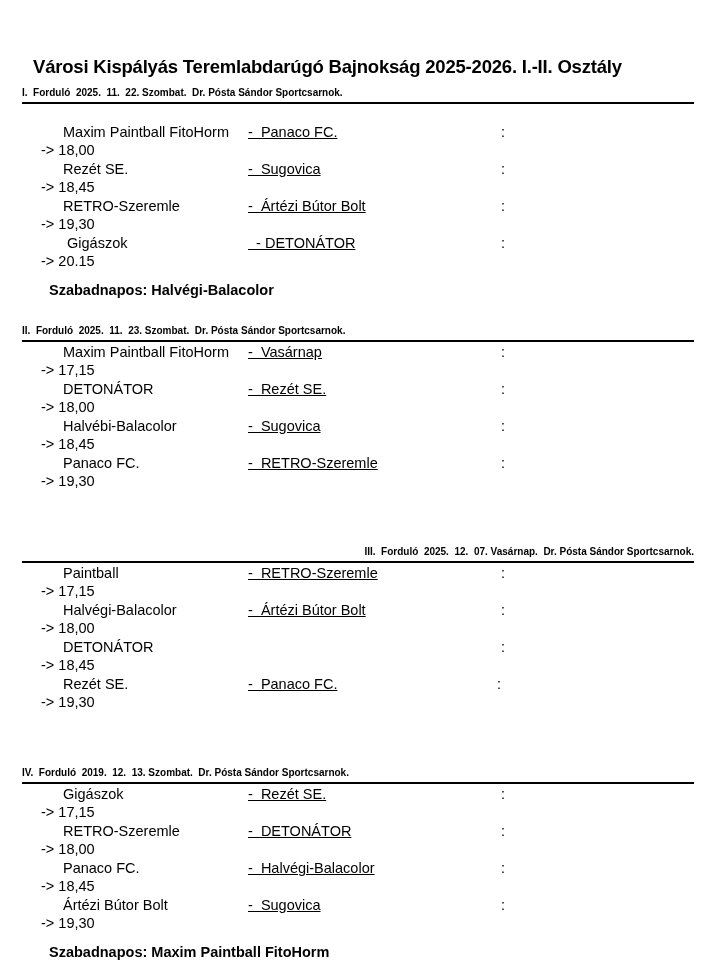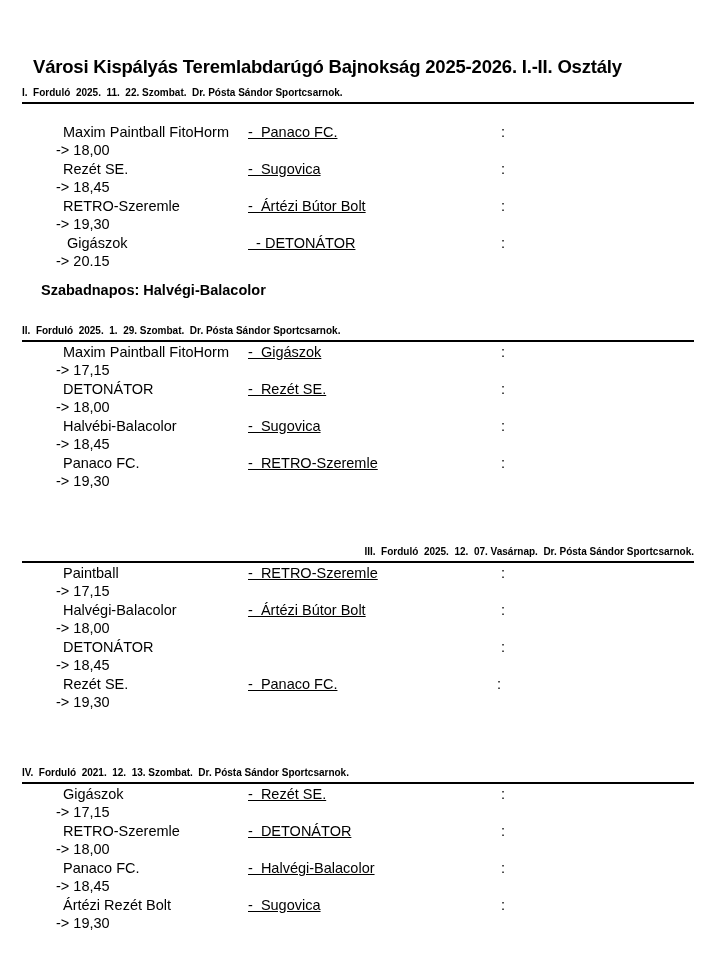--- a/index.html
+++ b/index.html
@@ -4,22 +4,22 @@
 <style>
   html, body { margin:0; padding:0; background:#ffffff; }
   body { width:728px; height:977px; position:relative; overflow:hidden; font-family:"Liberation Sans", sans-serif; color:#000; }
   .title { position:absolute; left:33px; top:22px; font-size:18.5px; font-weight:bold; letter-spacing:-0.2px; white-space:nowrap;margin-top:34px; }
   .round { position:absolute; left:22px; width:672px; }
   .round-head { font-size:10px; font-weight:bold; white-space:pre; border-bottom:2px solid #000; line-height:16px; height:17px; }
   .match { position:relative; height:37px; font-size:14.5px; }
   .home { position:absolute; left:27px; top:2px; white-space:pre;margin-left:14px; }
   .sep { position:absolute; left:226px; top:2px; white-space:pre;text-decoration:underline; }
   .colon { position:absolute; left:479px; top:2px; }
-  .time { position:absolute; left:34px; top:20px; white-space:pre; }
-  .free { font-size:14.5px; font-weight:bold; margin-left:19px; }
+  .time { position:absolute; left:19px; top:20px; white-space:pre; }
+  .free { font-size:14.5px; font-weight:bold; margin-left:27px; }
 </style>
 </head>
 <body>
 
 <div class="title">Városi Kispályás Teremlabdarúgó Bajnokság 2025-2026. I.-II. Osztály</div>
 
 <div class="round" style="top:85px;">
   <div class="round-head">I.  Forduló  2025.  11.  22. Szombat.  Dr. Pósta Sándor Sportcsarnok.</div>
   <div style="height:18px"></div>
   <div class="match">
@@ -44,24 +44,24 @@
       <span class="home"> Gigászok</span>
       <span class="sep">  - DETONÁTOR</span>
       <span class="colon">:</span>
       <span class="time">-&gt; 20.15</span>
     </div>
   <div style="height:12px"></div>
   <div class="free">Szabadnapos: Halvégi-Balacolor</div>
 </div>
 
 <div class="round" style="top:323px;">
-  <div class="round-head">II.  Forduló  2025.  1.  29. Szombat.  Dr. Pósta Sándor Sportcsarnok.</div>
+  <div class="round-head">II.  Forduló  2025.  11.  23. Szombat.  Dr. Pósta Sándor Sportcsarnok.</div>
   <div class="match">
       <span class="home">Maxim Paintball FitoHorm</span>
-      <span class="sep">-  Gigászok</span>
+      <span class="sep">-  Vasárnap</span>
       <span class="colon">:</span>
       <span class="time">-&gt; 17,15</span>
     </div>
   <div class="match">
       <span class="home">DETONÁTOR</span>
       <span class="sep">-  Rezét SE.</span>
       <span class="colon">:</span>
       <span class="time">-&gt; 18,00</span>
     </div>
   <div class="match">
@@ -101,39 +101,40 @@
   <div class="match">
       <span class="home">Rezét SE.</span>
       <span class="sep">-  Panaco FC.</span>
       <span class="colon" style="left:475px;">:</span>
       <span class="time">-&gt; 19,30</span>
     </div>
   <div style="height:12px"></div>
 </div>
 
 <div class="round" style="top:765px;">
-  <div class="round-head">IV.  Forduló  2021.  12.  13. Szombat.  Dr. Pósta Sándor Sportcsarnok.</div>
+  <div class="round-head">IV.  Forduló  2019.  12.  13. Szombat.  Dr. Pósta Sándor Sportcsarnok.</div>
   <div class="match">
       <span class="home">Gigászok</span>
       <span class="sep">-  Rezét SE.</span>
       <span class="colon">:</span>
       <span class="time">-&gt; 17,15</span>
     </div>
   <div class="match">
       <span class="home">RETRO-Szeremle</span>
       <span class="sep">-  DETONÁTOR</span>
       <span class="colon">:</span>
       <span class="time">-&gt; 18,00</span>
     </div>
   <div class="match">
       <span class="home">Panaco FC.</span>
       <span class="sep">-  Halvégi-Balacolor</span>
       <span class="colon">:</span>
       <span class="time">-&gt; 18,45</span>
     </div>
   <div class="match">
-      <span class="home">Ártézi Rezét Bolt</span>
+      <span class="home">Ártézi Bútor Bolt</span>
       <span class="sep">-  Sugovica</span>
       <span class="colon">:</span>
       <span class="time">-&gt; 19,30</span>
     </div>
   <div style="height:12px"></div>
+  <div class="free">Szabadnapos: Maxim Paintball FitoHorm</div>
 </div>
 
 </body></html>

